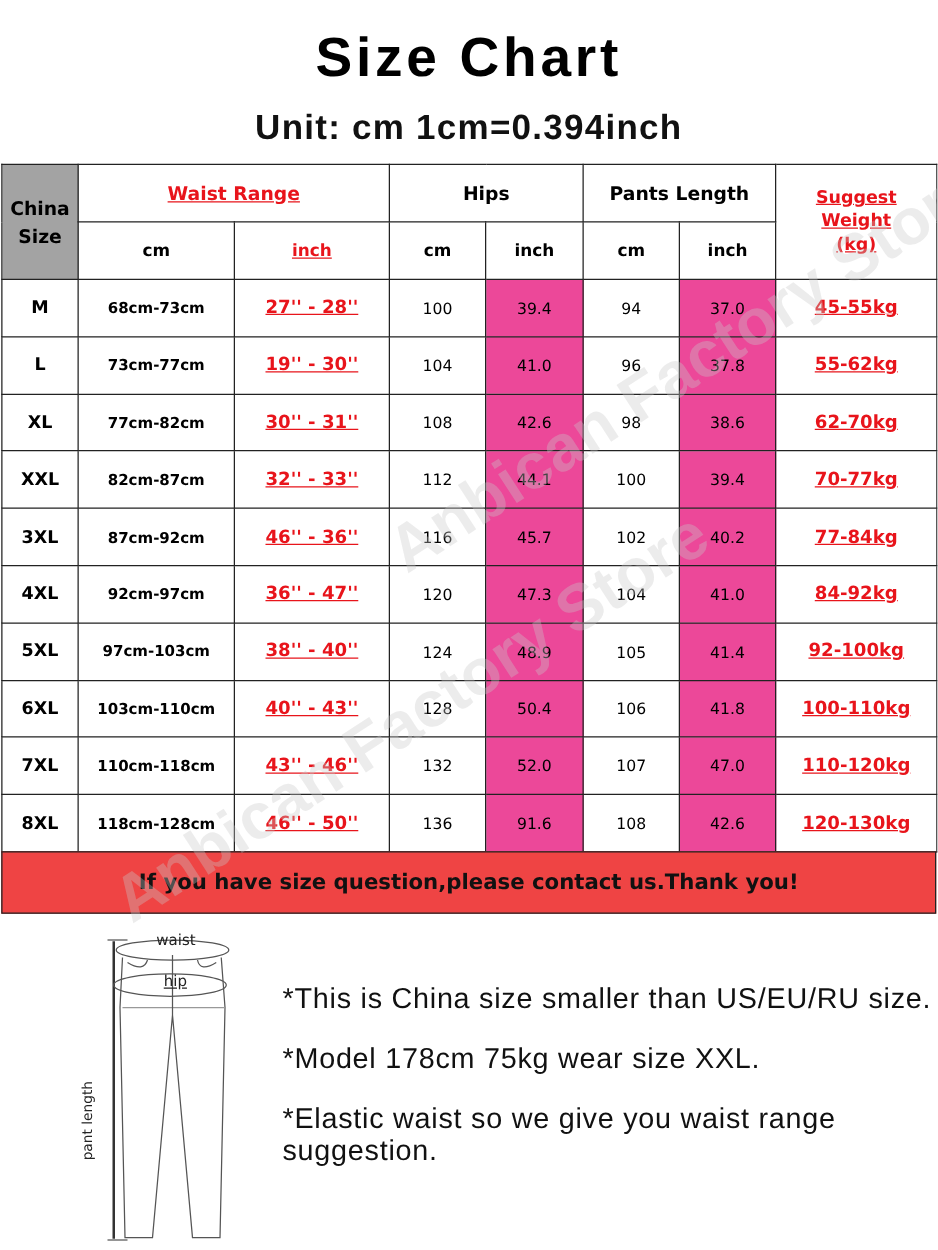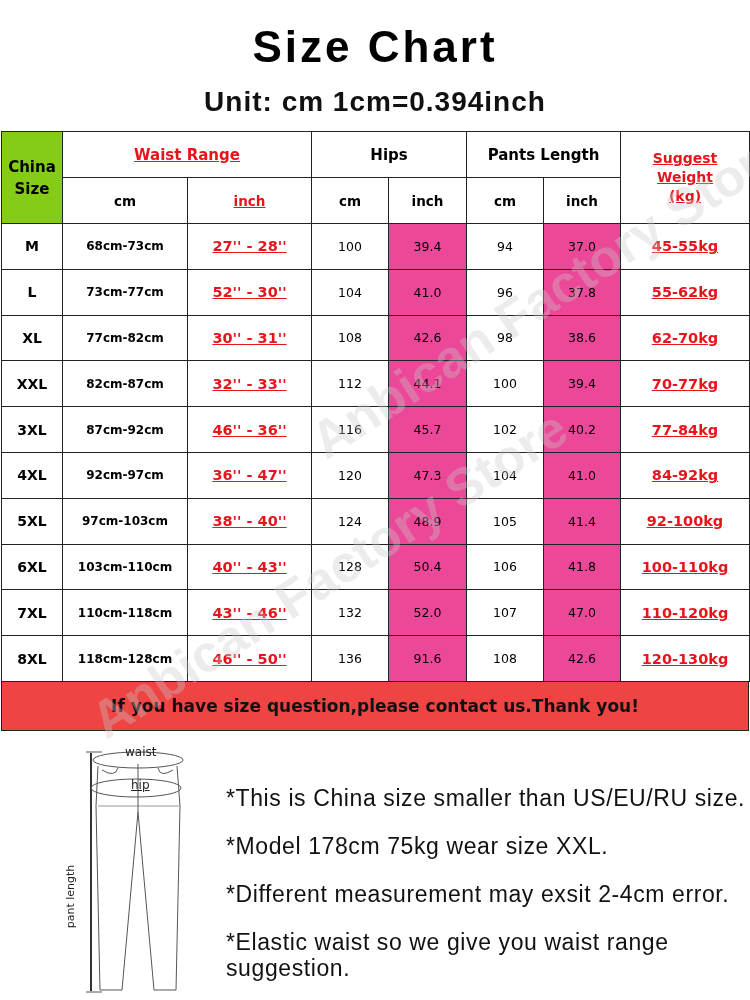--- a/index.html
+++ b/index.html
@@ -3,21 +3,21 @@
 <meta charset="utf-8">
 <style>
   html,body{margin:0;padding:0;background:#fff;}
   body{width:750px;height:1000px;position:relative;overflow:hidden;font-family:"Liberation Sans",sans-serif;}
   .title{position:absolute;left:0;width:750px;top:12px;text-align:center;font-size:44px;font-weight:bold;letter-spacing:3px;color:#000;line-height:70px;}
   .subtitle{position:absolute;left:0;width:750px;top:84px;text-align:center;font-size:28px;font-weight:bold;letter-spacing:1px;color:#111;line-height:36px;}
   table.size{position:absolute;left:1px;top:131px;width:748px;border-collapse:collapse;table-layout:fixed;font-family:"DejaVu Sans",sans-serif;}
   table.size td,table.size th{border:1.5px solid #222;text-align:center;vertical-align:middle;padding:0;color:#000;}
   table.size th{font-weight:bold;font-size:15px;height:45px;}
   table.size td{height:44.8px;font-size:12.5px;}
-  .china{background:#84cc16;font-size:15px !important;line-height:22px;}
+  .china{background:#a3a3a3;font-size:15px !important;line-height:22px;}
   .red{color:#e8141b !important;text-decoration:underline;}
   .gray{background:#ec4899;}
   td.size-cell{font-weight:bold;font-size:14px !important;}
   td.waist-cm{font-weight:bold;font-size:12px !important;}
   td.waist-in{font-weight:bold;font-size:14.5px !important;}
   td.weight{font-weight:bold;font-size:14.5px !important;}
   th.sub{font-size:13.5px !important;}
   th.weighthead{font-size:14px !important;line-height:19px;}
   .footer{position:absolute;left:1px;top:681px;width:746px;height:48px;background:#ef4444;border:1.5px solid #222;display:flex;align-items:center;justify-content:center;font-family:"DejaVu Sans",sans-serif;font-weight:bold;font-size:17px;color:#111;}
   .notes{position:absolute;left:226px;top:785px;font-family:"Liberation Sans",sans-serif;font-size:23px;color:#111;letter-spacing:0.6px;}
@@ -73,21 +73,21 @@
         <td class="waist-in red">27'' - 28''</td>
         <td>100</td>
         <td class="gray">39.4</td>
         <td>94</td>
         <td class="gray">37.0</td>
         <td class="weight red">45-55kg</td>
       </tr>
       <tr>
         <td class="size-cell">L</td>
         <td class="waist-cm">73cm-77cm</td>
-        <td class="waist-in red">52'' - 30''</td>
+        <td class="waist-in red">19'' - 30''</td>
         <td>104</td>
         <td class="gray">41.0</td>
         <td>96</td>
         <td class="gray">37.8</td>
         <td class="weight red">55-62kg</td>
       </tr>
       <tr>
         <td class="size-cell">XL</td>
         <td class="waist-cm">77cm-82cm</td>
         <td class="waist-in red">30'' - 31''</td>
@@ -188,18 +188,17 @@
     </g>
   </svg>
   <div style="position:absolute;left:85px;top:5px;font-size:12px;color:#222;font-family:'DejaVu Sans',sans-serif;">waist</div>
   <div style="position:absolute;left:91px;top:38px;font-size:12px;color:#222;font-family:'DejaVu Sans',sans-serif;text-decoration:underline;">hip</div>
   <div style="position:absolute;left:-10px;top:150px;font-size:11px;color:#222;font-family:'DejaVu Sans',sans-serif;transform:rotate(-90deg);transform-origin:center;width:80px;text-align:center;">pant length</div>
 </div>
 
 <div class="notes">
   <div>*This is China size smaller than US/EU/RU size.</div>
   <div>*Model 178cm 75kg wear size XXL.</div>
-  <div>*Different measurement may exsit 2-4cm error.</div>
   <div>*Elastic waist so we give you waist range suggestion.</div>
 </div>
 
 <div class="watermark" style="left:300px;top:420px;transform:rotate(-33deg);">Anbican Factory Store</div>
 <div class="watermark" style="left:80px;top:700px;transform:rotate(-33deg);">Anbican Factory Store</div>
 
 </body></html>

